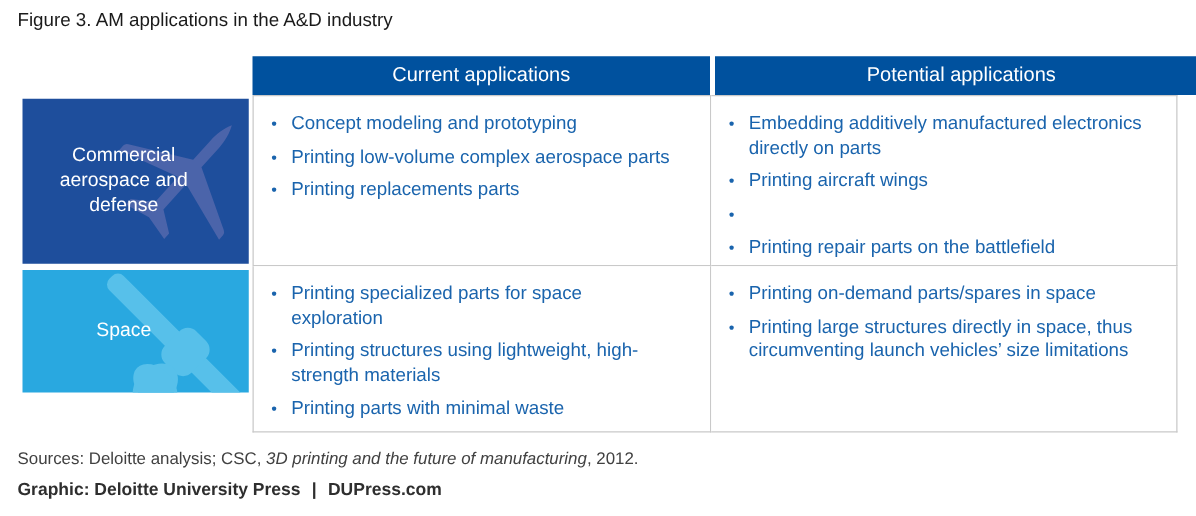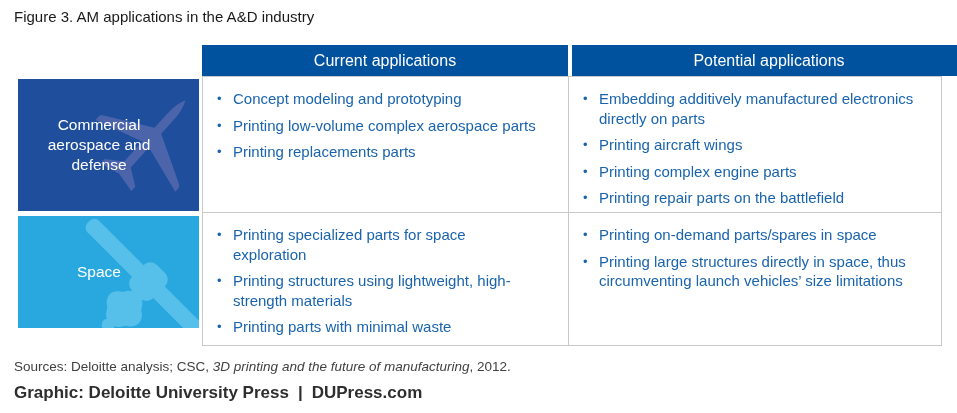--- a/index.html
+++ b/index.html
@@ -18,21 +18,21 @@
     font-size:16px;
   }
   .colhead-1 { left:202px; width:366px; }
   .colhead-2 { left:572px; width:394px; }
 
   .rowhead {
     position:absolute; left:18px; width:181px; overflow:hidden;
     display:flex; align-items:center; color:#ffffff;
   }
   .rowhead-1 { top:79px; height:132px; background:var(--row1-bg,#1e4e9c); }
-  .rowhead-2 { top:216px; height:112px; background:var(--row2-bg,#29a8e0); }
+  .rowhead-2 { top:216px; height:98px; background:var(--row2-bg,#29a8e0); }
   .rowhead-label {
     position:relative; z-index:2; padding-left:15px; width:132px;
     font-size:15.5px; line-height:1.28;text-align:center;
   }
   .rowhead svg { position:absolute; z-index:1; }
   .plane-svg { right:-6px; top:2px; }
   .plane-svg path { fill:var(--row1-icon,#4b64aa); }
   .sat-svg { right:-14px; top:-2px; }
   .sat-svg .satpart { fill:var(--row2-icon,#57c0ea); }
 
@@ -53,21 +53,21 @@
   }
   .dot { flex:0 0 16px; font-size:13px; line-height:1.5; }
 
   .sources {
     position:absolute; left:14px; top:359px;
     font-size:13.5px; color:var(--sources-text,#414141);
   }
   .sources .it { font-style:italic; }
   .graphic {
     position:absolute; left:14px; top:383px;
-    font-size:17px; font-weight:700; color:#2e2e2e;
+    font-size:14px; font-weight:700; color:#2e2e2e;
   }
   .graphic .sep { margin:0 9px; }
 </style>
 </head>
 <body>
 
 <div class="canvas">
 
   <div class="title">Figure 3. AM applications in the A&amp;D industry</div>
 
@@ -120,21 +120,20 @@
         <li>
             <span class="dot">•</span>
             <span>Embedding additively manufactured electronics directly on parts</span>
           </li>
         <li>
             <span class="dot">•</span>
             <span>Printing aircraft wings</span>
           </li>
         <li>
             <span class="dot">•</span>
-            <span>Printing complex engine parts</span>
           </li>
         <li>
             <span class="dot">•</span>
             <span>Printing repair parts on the battlefield</span>
           </li>
       </ul>
     </div>
 
     <div class="cell r2 c1">
       <ul>

